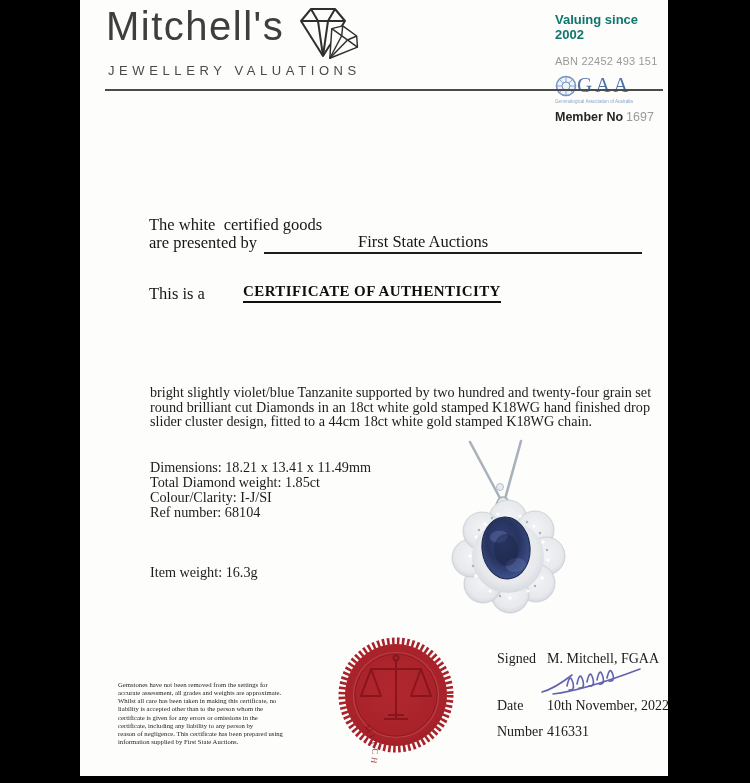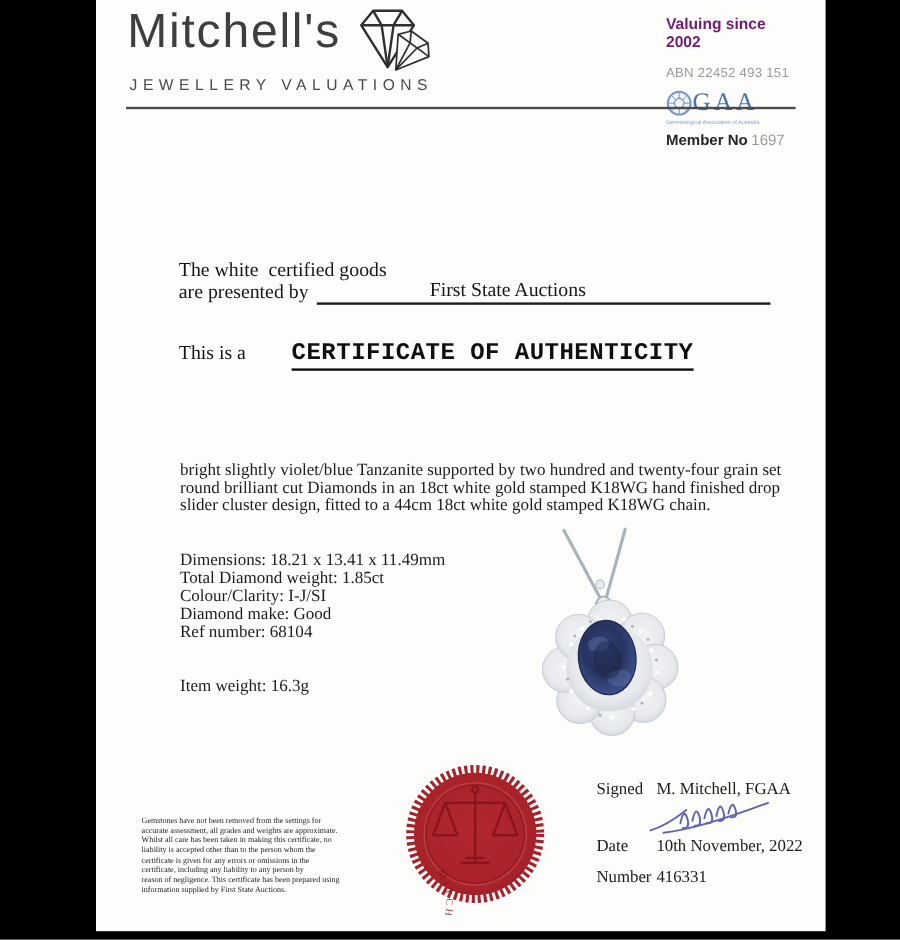--- a/index.html
+++ b/index.html
@@ -3,56 +3,55 @@
 <meta charset="utf-8">
 <style>
   html,body{margin:0;padding:0;}
   body{
     width:750px;height:783px;background:#000;position:relative;overflow:hidden;
     font-family:"Liberation Serif", serif;
   }
   .paper{
     position:absolute;left:80px;top:0;width:588px;height:776px;
     background:#fdfdfc;
-    padding-left:20px;
   }
   .abs{position:absolute;}
 
   
   .brand-name{
     left:26px;top:4px;font-family:"Liberation Sans",sans-serif;font-weight:400;
     font-size:40px;letter-spacing:1.5px;color:#3e3e3e;
   }
   .diamond-logo{left:219px;top:6px;}
   .brand-subtitle{
     left:28px;top:63px;font-family:"Liberation Sans",sans-serif;
     font-size:13px;letter-spacing:4.6px;color:#4a4a4a;
   }
   .head-right{left:475px;top:12px;width:115px;font-family:"Liberation Sans",sans-serif;}
-  .valuing{font-size:13px;font-weight:bold;color:#701a75;}
+  .valuing{font-size:13px;font-weight:bold;color:#0f766e;}
   .abn{font-size:11px;color:#9a9a9a;margin-top:13px;letter-spacing:0.2px;}
   .gaa-row{margin-top:6px;display:flex;align-items:center;gap:0;}
   .gaa-text{font-family:"Liberation Serif",serif;font-size:21px;color:#4a72a8;letter-spacing:3px;}
   .gaa-full{font-size:4.6px;color:#8aa6cc;margin-top:1px;font-family:"Liberation Sans",sans-serif;}
   .member-row{margin-top:6px;font-size:12.5px;border-bottom:0;}
   .member-label{font-weight:bold;color:#262626;}
   .member-no{color:#9a9a9a;margin-left:3px;}
   .rule{left:25px;top:89px;width:558px;height:2px;background:#4b4b4b;}
 
   
   .pres-line1{left:69px;top:215px;font-size:16.5px;color:#161616;white-space:pre-wrap;}
   .pres-line2{left:69px;top:232px;font-size:16.5px;color:#161616;display:flex;align-items:center;}
   .pres-underline{
     display:inline-block;width:318px;margin-left:7px;border-bottom:2px solid #1c1c1c;
     text-align:center;padding-right:60px;white-space:nowrap;
   }
   .title-prefix{left:69px;top:284px;font-size:16.5px;color:#161616;}
   .title-heading{
-    left:163px;top:283px;font-size:20px;font-weight:bold;color:#0f0f0f;
-    letter-spacing:0.4px;border-bottom:2.2px solid #101010;padding-bottom:1px;white-space:nowrap;font-family:Liberation Mono, monospace;
+    left:163px;top:283px;font-size:15px;font-weight:bold;color:#0f0f0f;
+    letter-spacing:0.4px;border-bottom:2.2px solid #101010;padding-bottom:1px;white-space:nowrap;
   }
 
   
   .description{left:70px;top:385px;font-size:14.2px;line-height:14.5px;color:#1c1c1c;}
   .description span{display:block;white-space:nowrap;}
   .specs{left:70px;top:460px;font-size:14.2px;line-height:14.9px;color:#1c1c1c;}
   .specs span{display:block;white-space:nowrap;}
   .item-weight{left:70px;top:564px;font-size:14.2px;color:#1c1c1c;}
 
   
@@ -139,21 +138,20 @@
   <div class="abs description">
     <span>bright slightly violet/blue Tanzanite supported by two hundred and twenty-four grain set</span>
     <span>round brilliant cut Diamonds in an 18ct white gold stamped K18WG hand finished drop</span>
     <span>slider cluster design, fitted to a 44cm 18ct white gold stamped K18WG chain.</span>
   </div>
 
   <div class="abs specs">
     <span>Dimensions: 18.21 x 13.41 x 11.49mm</span>
     <span>Total Diamond weight: 1.85ct</span>
     <span>Colour/Clarity: I-J/SI</span>
-    <span>Diamond make: Good</span>
     <span>Ref number: 68104</span>
   </div>
   <div class="abs item-weight">Item weight: 16.3g</div>
 
   <svg class="abs pendant" width="175" height="195" viewBox="0 0 175 195">
     <defs>
       <radialGradient id="stoneGrad" cx="45%" cy="38%" r="75%">
         <stop offset="0%" stop-color="#33427a"></stop>
         <stop offset="45%" stop-color="#27335f"></stop>
         <stop offset="80%" stop-color="#3c4f8a"></stop>

